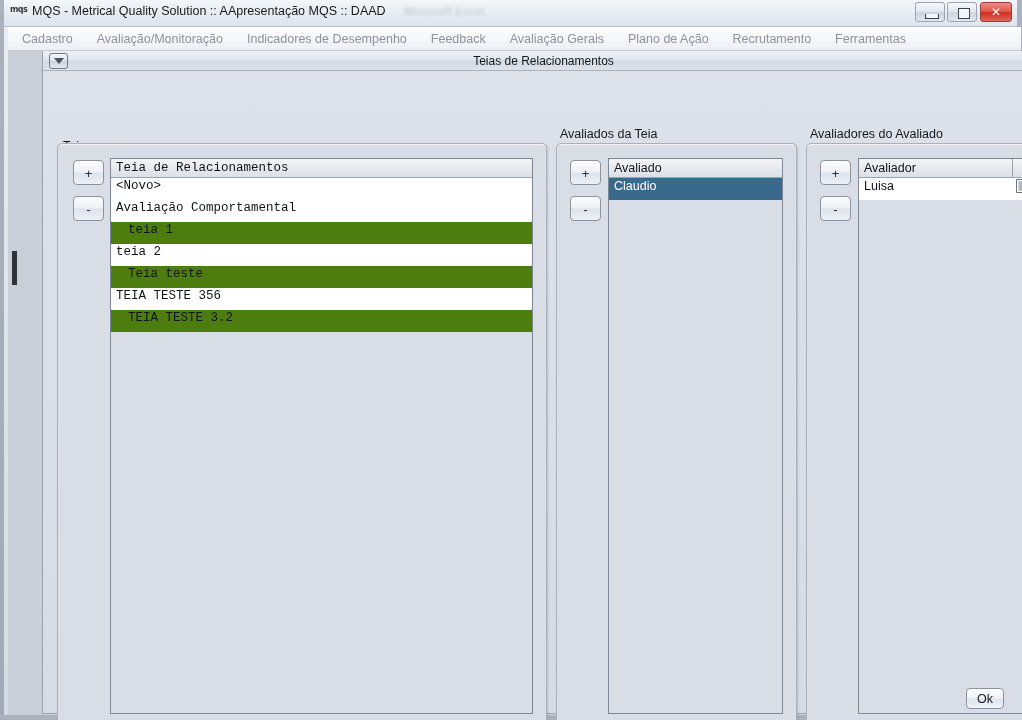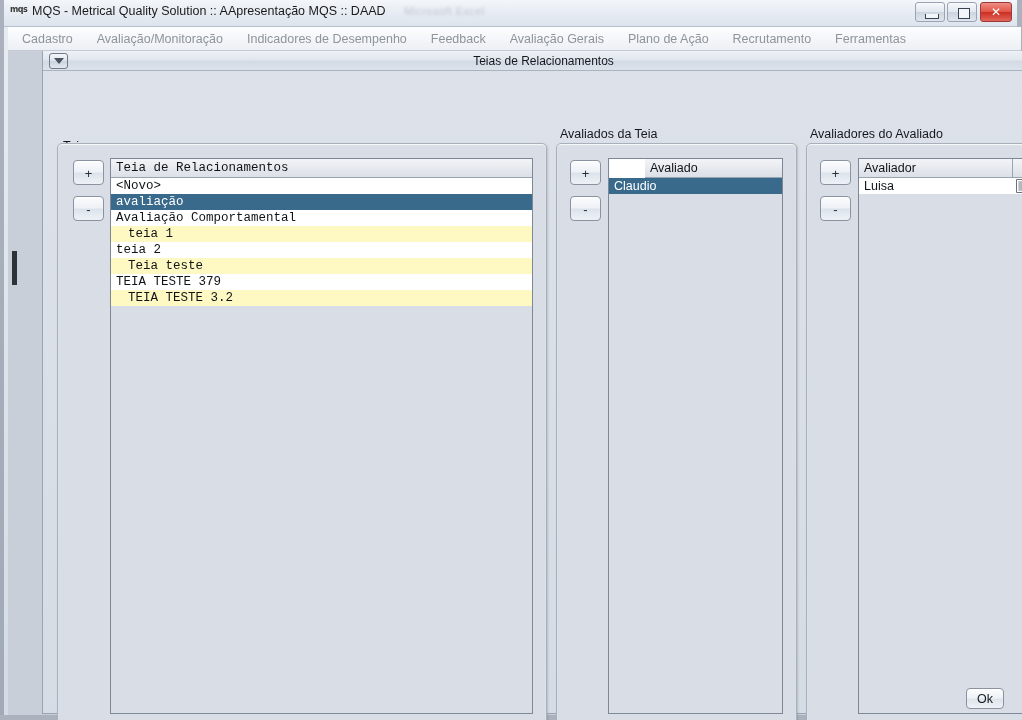--- a/index.html
+++ b/index.html
@@ -237,45 +237,45 @@
     border-left: 1px solid #9aa3b0;
     padding-left: 0;
   }
   .grid-body {
     position: absolute;
     left: 0; right: 0; top: 19px; bottom: 0;
     background: #d9dee6;
     overflow: hidden;
   }
   .grid-row {
-    height: 16px;
+    height: 22px;
     line-height: 16px;
     font-size: 12.5px;
     color: #111417;
     padding-left: 5px;
     white-space: nowrap;
     overflow: hidden;
     box-sizing: border-box;
     position: relative;
     cursor: default;
   }
   .grid-row.even { background: #ffffff; }
-  .grid-row.odd  { background: #fef9c3; padding-left: 17px; }
+  .grid-row.odd  { background: #4d7c0f; padding-left: 17px; }
   .grid-row.selected {
     background: #396a8c;
     color: #ffffff;
   }
   .row-icon {
     position: absolute;
     right: 3px; top: 1px;
     width: 14px; height: 14px;
   }
 
   #grid-teias       { left: 67px;  top: 107px; width: 423px; height: 556px; font-family: Liberation Mono, monospace; }
-  #grid-avaliados   { left: 565px; top: 107px; width: 175px; height: 556px; padding-left: 36px; }
+  #grid-avaliados   { left: 565px; top: 107px; width: 175px; height: 556px; }
   #grid-avaliadores { left: 815px; top: 107px; width: 175px; height: 556px; }
 
   #btn-teias-add { left: 30px; top: 109px; }
   #btn-teias-del { left: 30px; top: 145px; }
   #btn-aval-add  { left: 527px; top: 109px; }
   #btn-aval-del  { left: 527px; top: 145px; }
   #btn-avr-add   { left: 777px; top: 109px; }
   #btn-avr-del   { left: 777px; top: 145px; }
 
   
@@ -363,26 +363,25 @@
       <div class="pm-btn" id="btn-teias-del">
         <span>-</span>
       </div>
 
       <div class="grid" id="grid-teias">
         <div class="grid-header">
           <div class="hcell">Teia de Relacionamentos</div>
         </div>
         <div class="grid-body" id="teias-body">
             <div class="grid-row even"><span>&lt;Novo&gt;</span></div>
-            <div class="grid-row selected"><span>avaliação</span></div>
             <div class="grid-row even"><span>Avaliação Comportamental</span></div>
             <div class="grid-row odd"><span>teia 1</span></div>
             <div class="grid-row even"><span>teia 2</span></div>
             <div class="grid-row odd"><span>Teia teste</span></div>
-            <div class="grid-row even"><span>TEIA TESTE 379</span></div>
+            <div class="grid-row even"><span>TEIA TESTE 356</span></div>
             <div class="grid-row odd"><span>TEIA TESTE 3.2</span></div>
           </div>
       </div>
 
       <div class="pm-btn" id="btn-aval-add">
         <span>+</span>
       </div>
       <div class="pm-btn" id="btn-aval-del">
         <span>-</span>
       </div>

